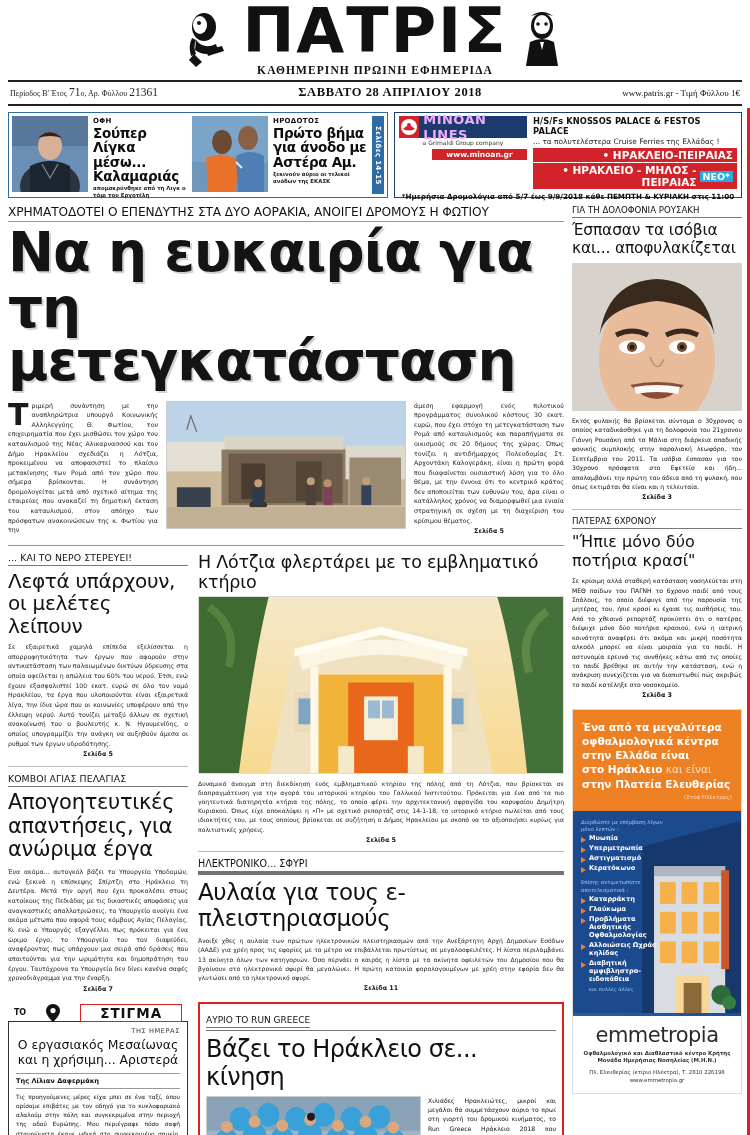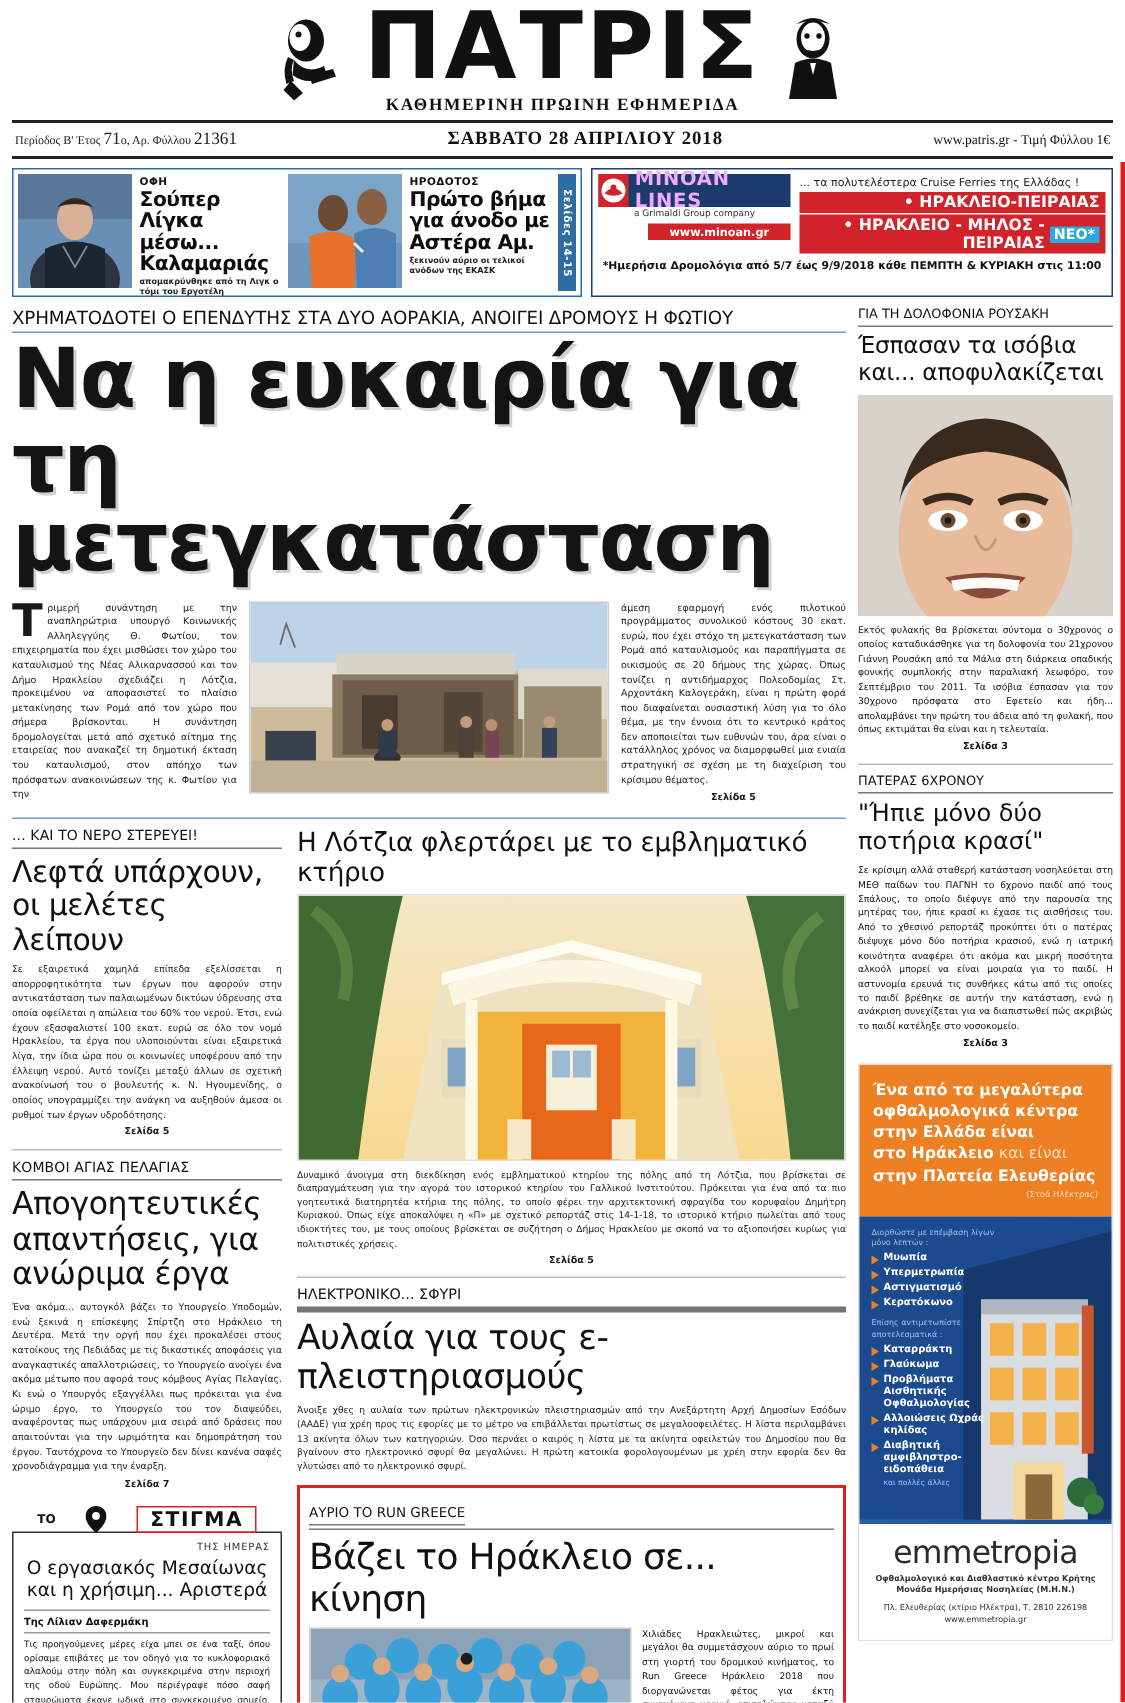--- a/index.html
+++ b/index.html
@@ -125,21 +125,21 @@
   .rb-body { display:flex; gap:7px; margin-top:5px;}
   .rb-photo { width:215px; height:110px; overflow:hidden; position:relative; border:1px solid #ccc;}
   .rb-text { flex:1; font-size:6.1px; line-height:1.55; text-align:justify; }
 
   
   .stigma-wrap { margin-top: 9px; }
   .stigma-top { display:flex; align-items:center; justify-content:center; gap:20px; }
   .stigma-line { flex:1; height:2px; background:#111; }
   .stigma-to { font-size:8px; font-weight:700; }
   .pin { width:14px; height:18px; }
-  .stigma-word { border:1.5px solid #e02020; padding:0 8px; font-size:13.5px; font-weight:700; letter-spacing:1px; color:#111;}
+  .stigma-word { border:1.5px solid #e02020; padding:0 19px; font-size:13.5px; font-weight:700; letter-spacing:1px; color:#111;}
   .stigma-box { border:1px solid #333; padding:5px 7px 7px 7px; margin-top:-1px;}
   .stigma-sub { font-size:6.6px; text-align:right; letter-spacing:.6px; color:#333; }
   .stigma-head { font-size:12.4px; text-align:center; line-height:1.25; margin-top:2px; color:#111;}
   .stigma-byline { font-size:6.6px; font-weight:700; border-top:1px solid #999; border-bottom:1px solid #999; padding:3px 0; margin-top:5px;}
   .stigma-body { font-size:5.9px; line-height:1.55; text-align:justify; margin-top:4px;}
 
   
   .r-kicker { font-size:8.6px; border-bottom:1px solid #777; padding-bottom:2px; color:#111;}
   .r-head { font-size:15.5px; line-height:1.16; margin-top:4px; color:#111; letter-spacing:-0.2px;}
   .r-photo { width:100%; height:148px; margin-top:5px; overflow:hidden; position:relative; }
@@ -269,20 +269,21 @@
                 <path d="M3 11 Q9 4 15 11 Q9 14 3 11Z" fill="#d2232a"></path>
                 <circle cx="9" cy="7" r="2" fill="#d2232a"></circle>
               </svg>
             </div>
             <div class="minoan-word">MINOAN LINES</div>
           </div>
           <div class="minoan-tag">a Grimaldi Group company</div>
           <div class="minoan-url">www.minoan.gr</div>
         </div>
         <div class="ad-right">
+          <div class="ad-l1">H/S/Fs KNOSSOS PALACE &amp; FESTOS PALACE</div>
           <div class="ad-l2">... τα πολυτελέστερα Cruise Ferries της Ελλάδας !</div>
           <div class="ad-bar">• ΗΡΑΚΛΕΙΟ-ΠΕΙΡΑΙΑΣ</div>
           <div class="ad-bar2">
             <span>• ΗΡΑΚΛΕΙΟ - ΜΗΛΟΣ - ΠΕΙΡΑΙΑΣ</span>
             <span class="neo-chip">ΝΕΟ*</span>
           </div>
         </div>
       </div>
       <div class="ad-foot">*Ημερήσια Δρομολόγια από 5/7 έως 9/9/2018 κάθε ΠΕΜΠΤΗ &amp; ΚΥΡΙΑΚΗ στις 11:00</div>
     </div>
@@ -423,20 +424,21 @@
             </div>
           </div>
 
           <div class="hr-gray"></div>
 
           <div>
             <div class="ekl-kicker">ΗΛΕΚΤΡΟΝΙΚΟ... ΣΦΥΡΙ</div>
             <div class="ekl-head">Αυλαία για τους ε-πλειστηριασμούς</div>
             <div class="cap">
               <span>Άνοιξε χθες η αυλαία των πρώτων ηλεκτρονικών πλειστηριασμών από την Ανεξάρτητη Αρχή Δημοσίων Εσόδων (ΑΑΔΕ) για χρέη προς τις εφορίες με το μέτρο να επιβάλλεται πρωτίστως σε μεγαλοοφειλέτες. Η λίστα περιλαμβάνει 13 ακίνητα όλων των κατηγοριών. Όσο περνάει ο καιρός η λίστα με τα ακίνητα οφειλετών του Δημοσίου που θα βγαίνουν στο ηλεκτρονικό σφυρί θα μεγαλώνει. Η πρώτη κατοικία φορολογουμένων με χρέη στην εφορία δεν θα γλυτώσει από το ηλεκτρονικό σφυρί.</span>
+              <span class="pagref">Σελίδα 11</span>
             </div>
           </div>
 
           <div class="redbox">
             <div class="rb-kicker-wrap">
               <span class="rb-kicker">ΑΥΡΙΟ ΤΟ RUN GREECE</span>
             </div>
             <div class="rb-head">Βάζει το Ηράκλειο σε... κίνηση</div>
             <div class="rb-body">
               <div class="rb-photo">

